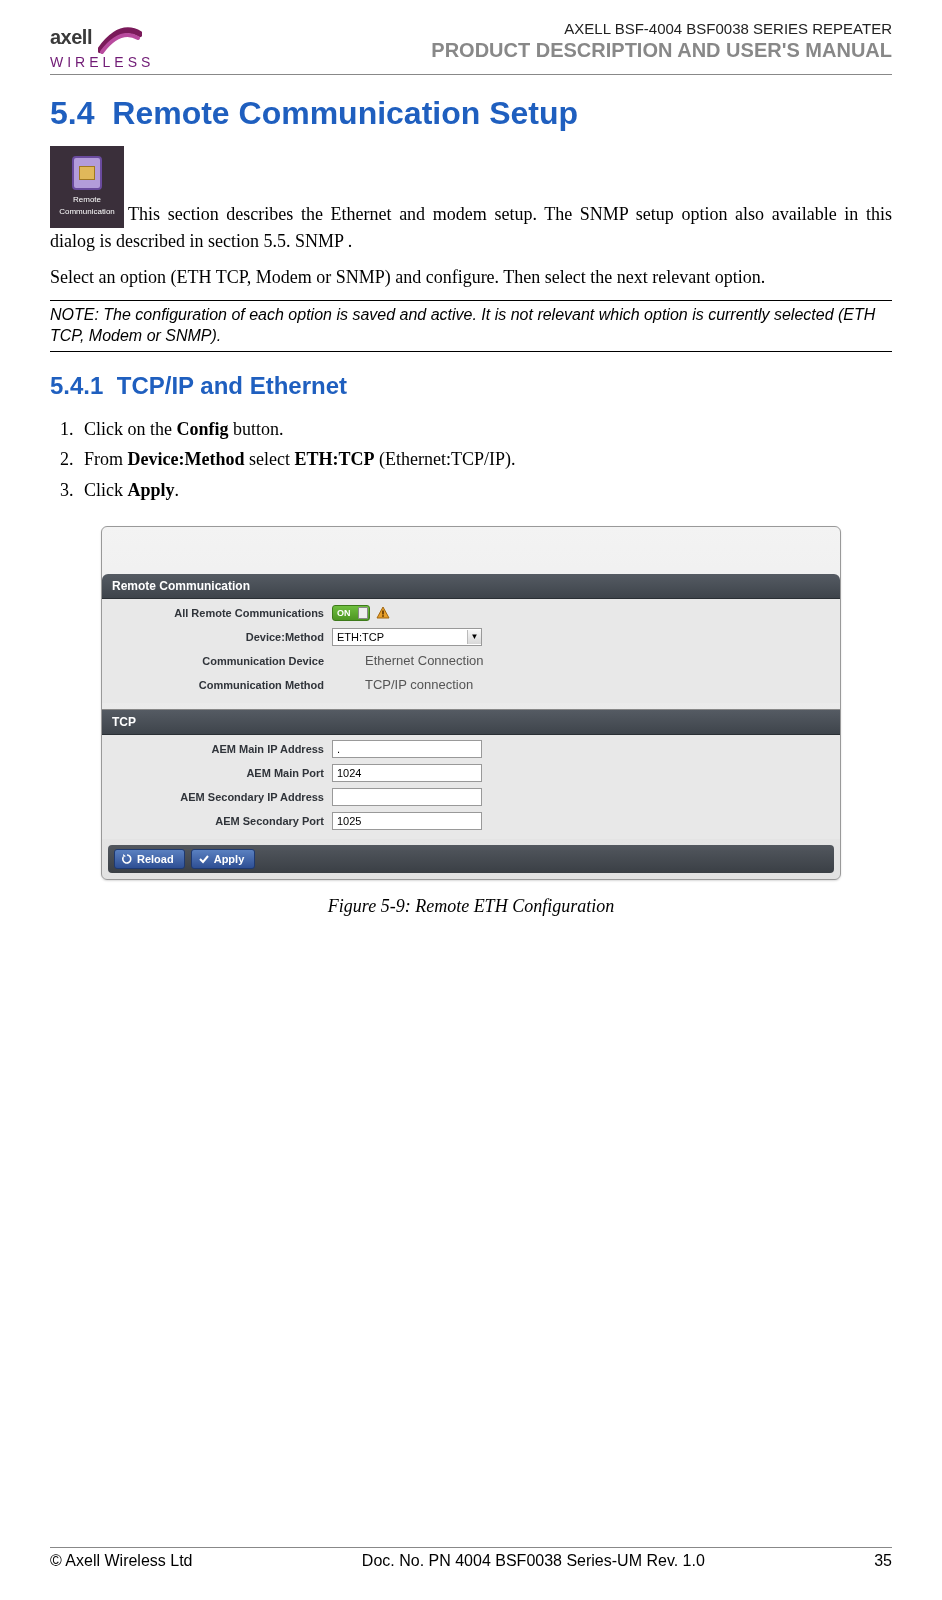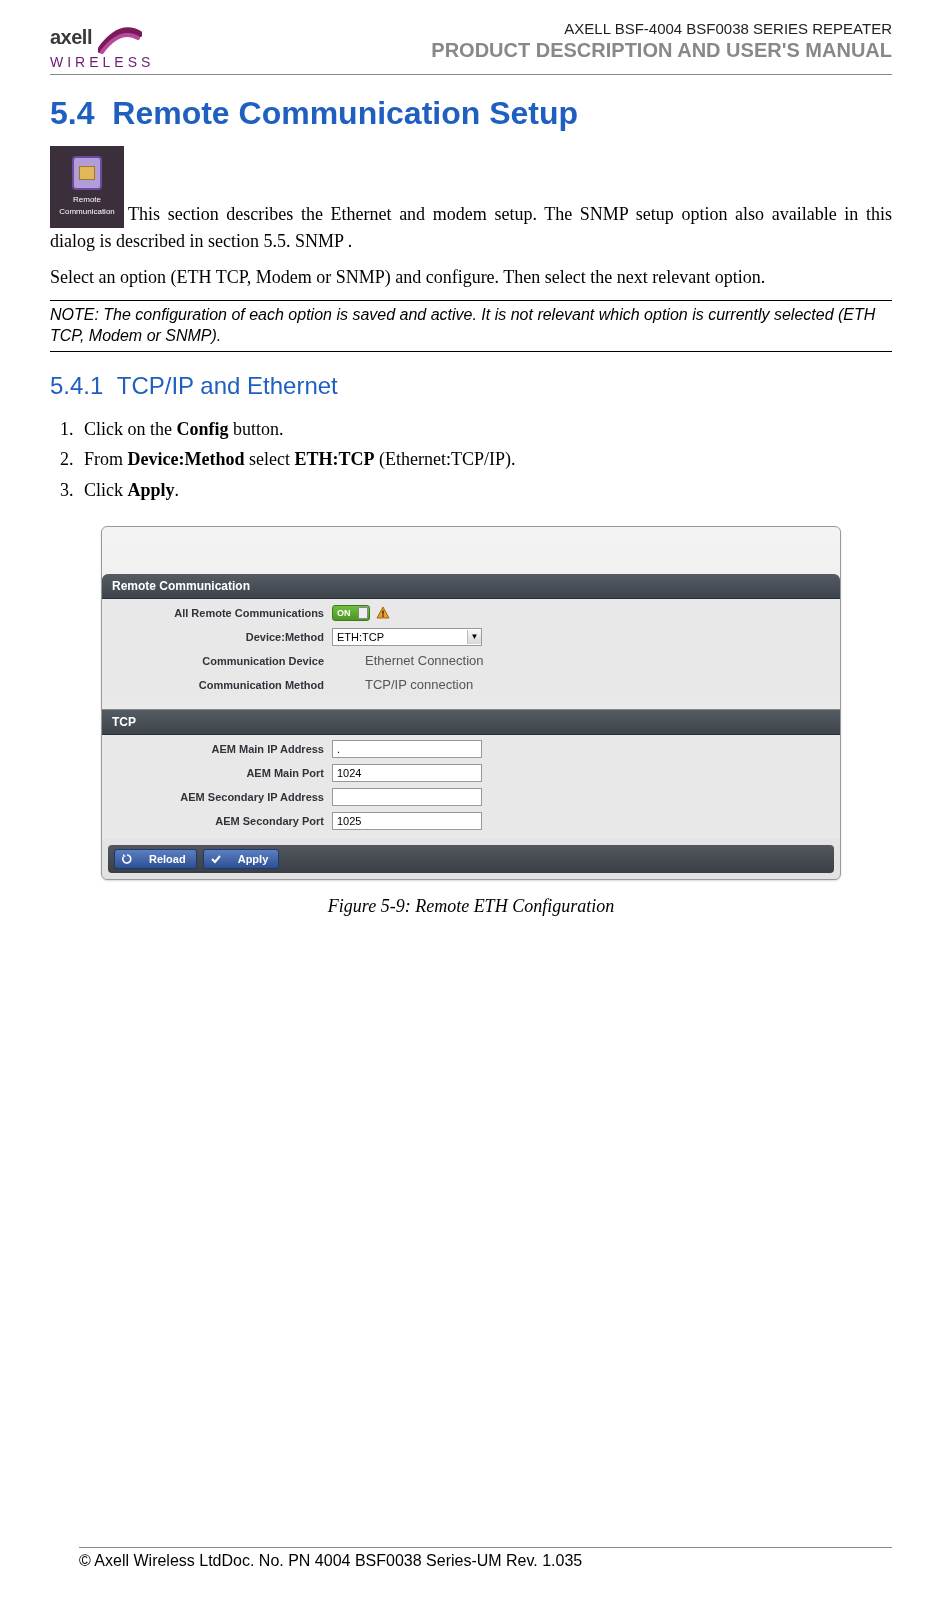--- a/index.html
+++ b/index.html
@@ -72,21 +72,21 @@
     color: #1f5fbf;
     font-family: Arial, sans-serif;
     font-size: 32px;
     font-weight: bold;
     margin: 8px 0 14px 0;
   }
   h2.subsection {
     color: #1f5fbf;
     font-family: Arial, sans-serif;
     font-size: 24px;
-    font-weight: normal;
+    font-weight: bold;
     margin: 10px 0 8px 0;
   }
   .intro-block {
     margin-bottom: 6px;
   }
   .icon-box {
     width: 74px;
     height: 82px;
     background: #3a2f3a;
     display: inline-flex;
@@ -269,43 +269,42 @@
   .app-btn {
     background: linear-gradient(#5a80c0,#2e4f94);
     border: 1px solid #1e3970;
     border-radius: 3px;
     color: #fff;
     font-size: 11px;
     font-weight: bold;
     padding: 3px 10px 3px 6px;
     display: inline-flex;
     align-items: center;
-    gap: 16px;
+    gap: 4px;
     cursor: pointer;
   }
   .btn-icon {
     width: 12px;
     height: 12px;
     display: inline-block;
   }
   .figure-caption {
     font-style: italic;
     text-align: center;
     margin: 10px 0;
     font-size: 18px;
   }
   .footer {
     margin-top: auto;
     border-top: 1px solid #888;
     padding-top: 4px;
     display: flex;
-    justify-content: flex-start;
+    justify-content: space-between;
     font-size: 16px;
     font-family: Arial, sans-serif;
-    margin-left: 29px;
   }
 </style>
 </head>
 <body>
 
 <div class="page">
 
   <div class="header">
     <div class="logo">
       <div class="logo-top">

